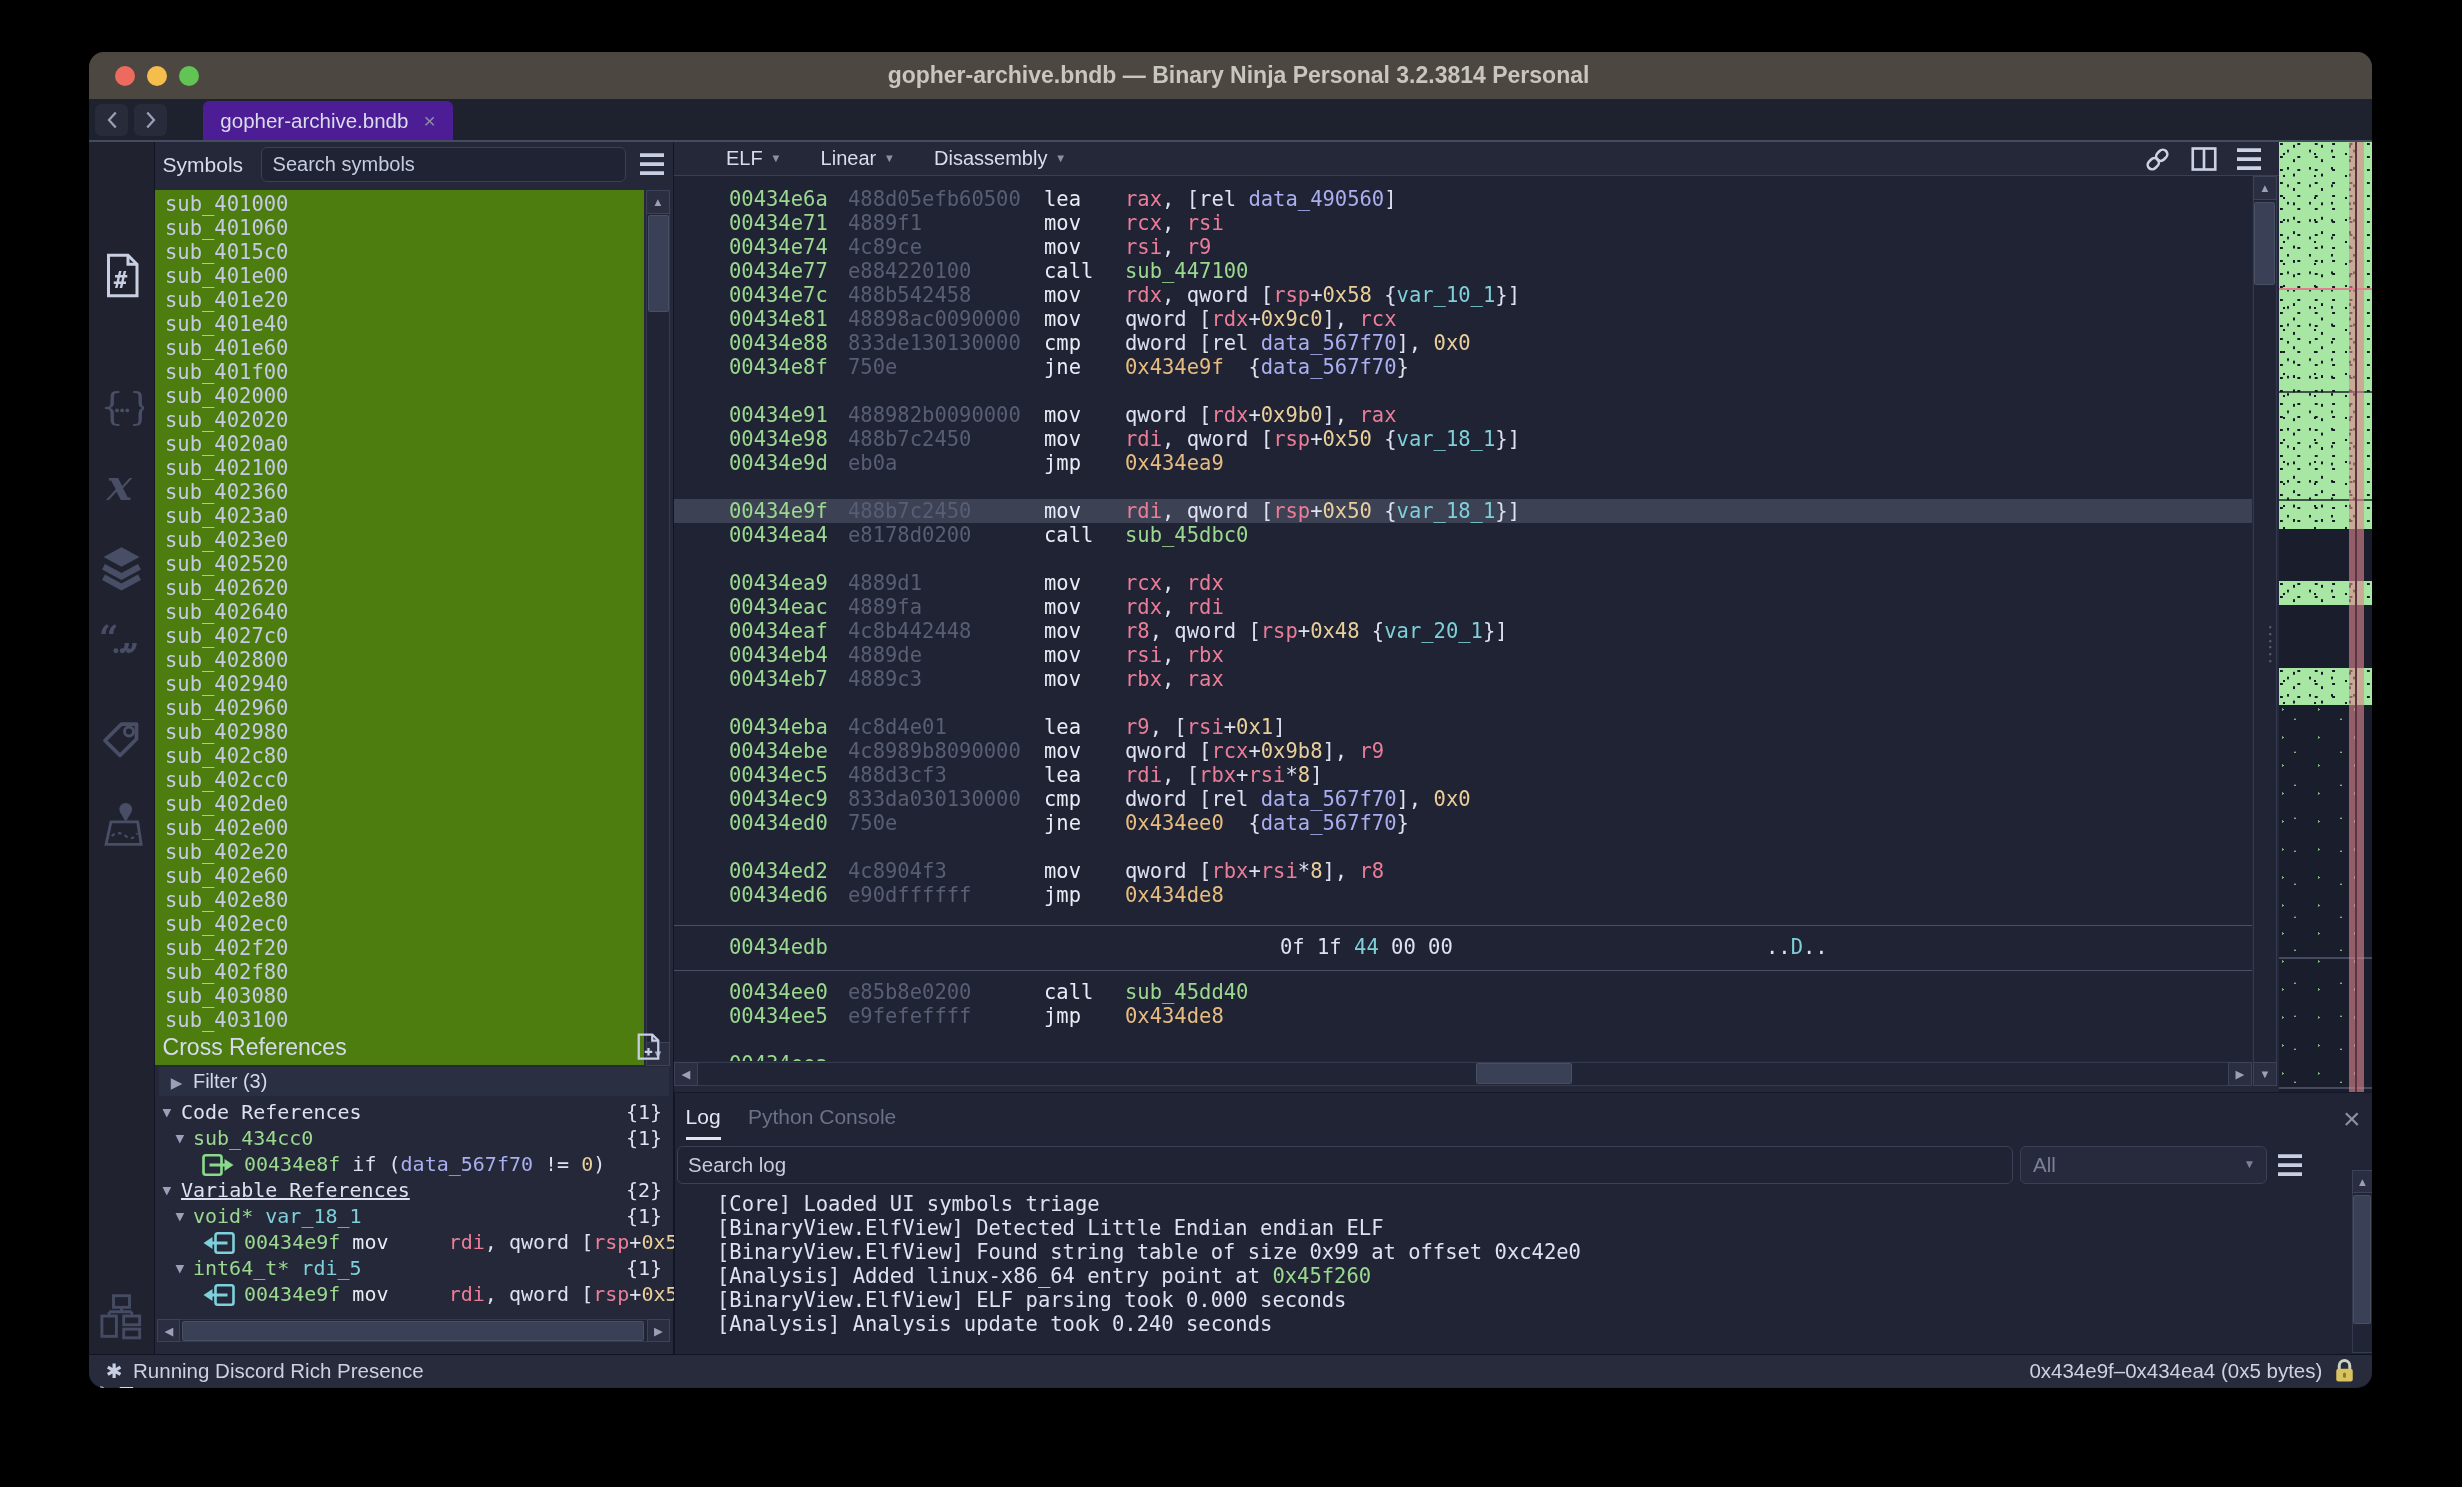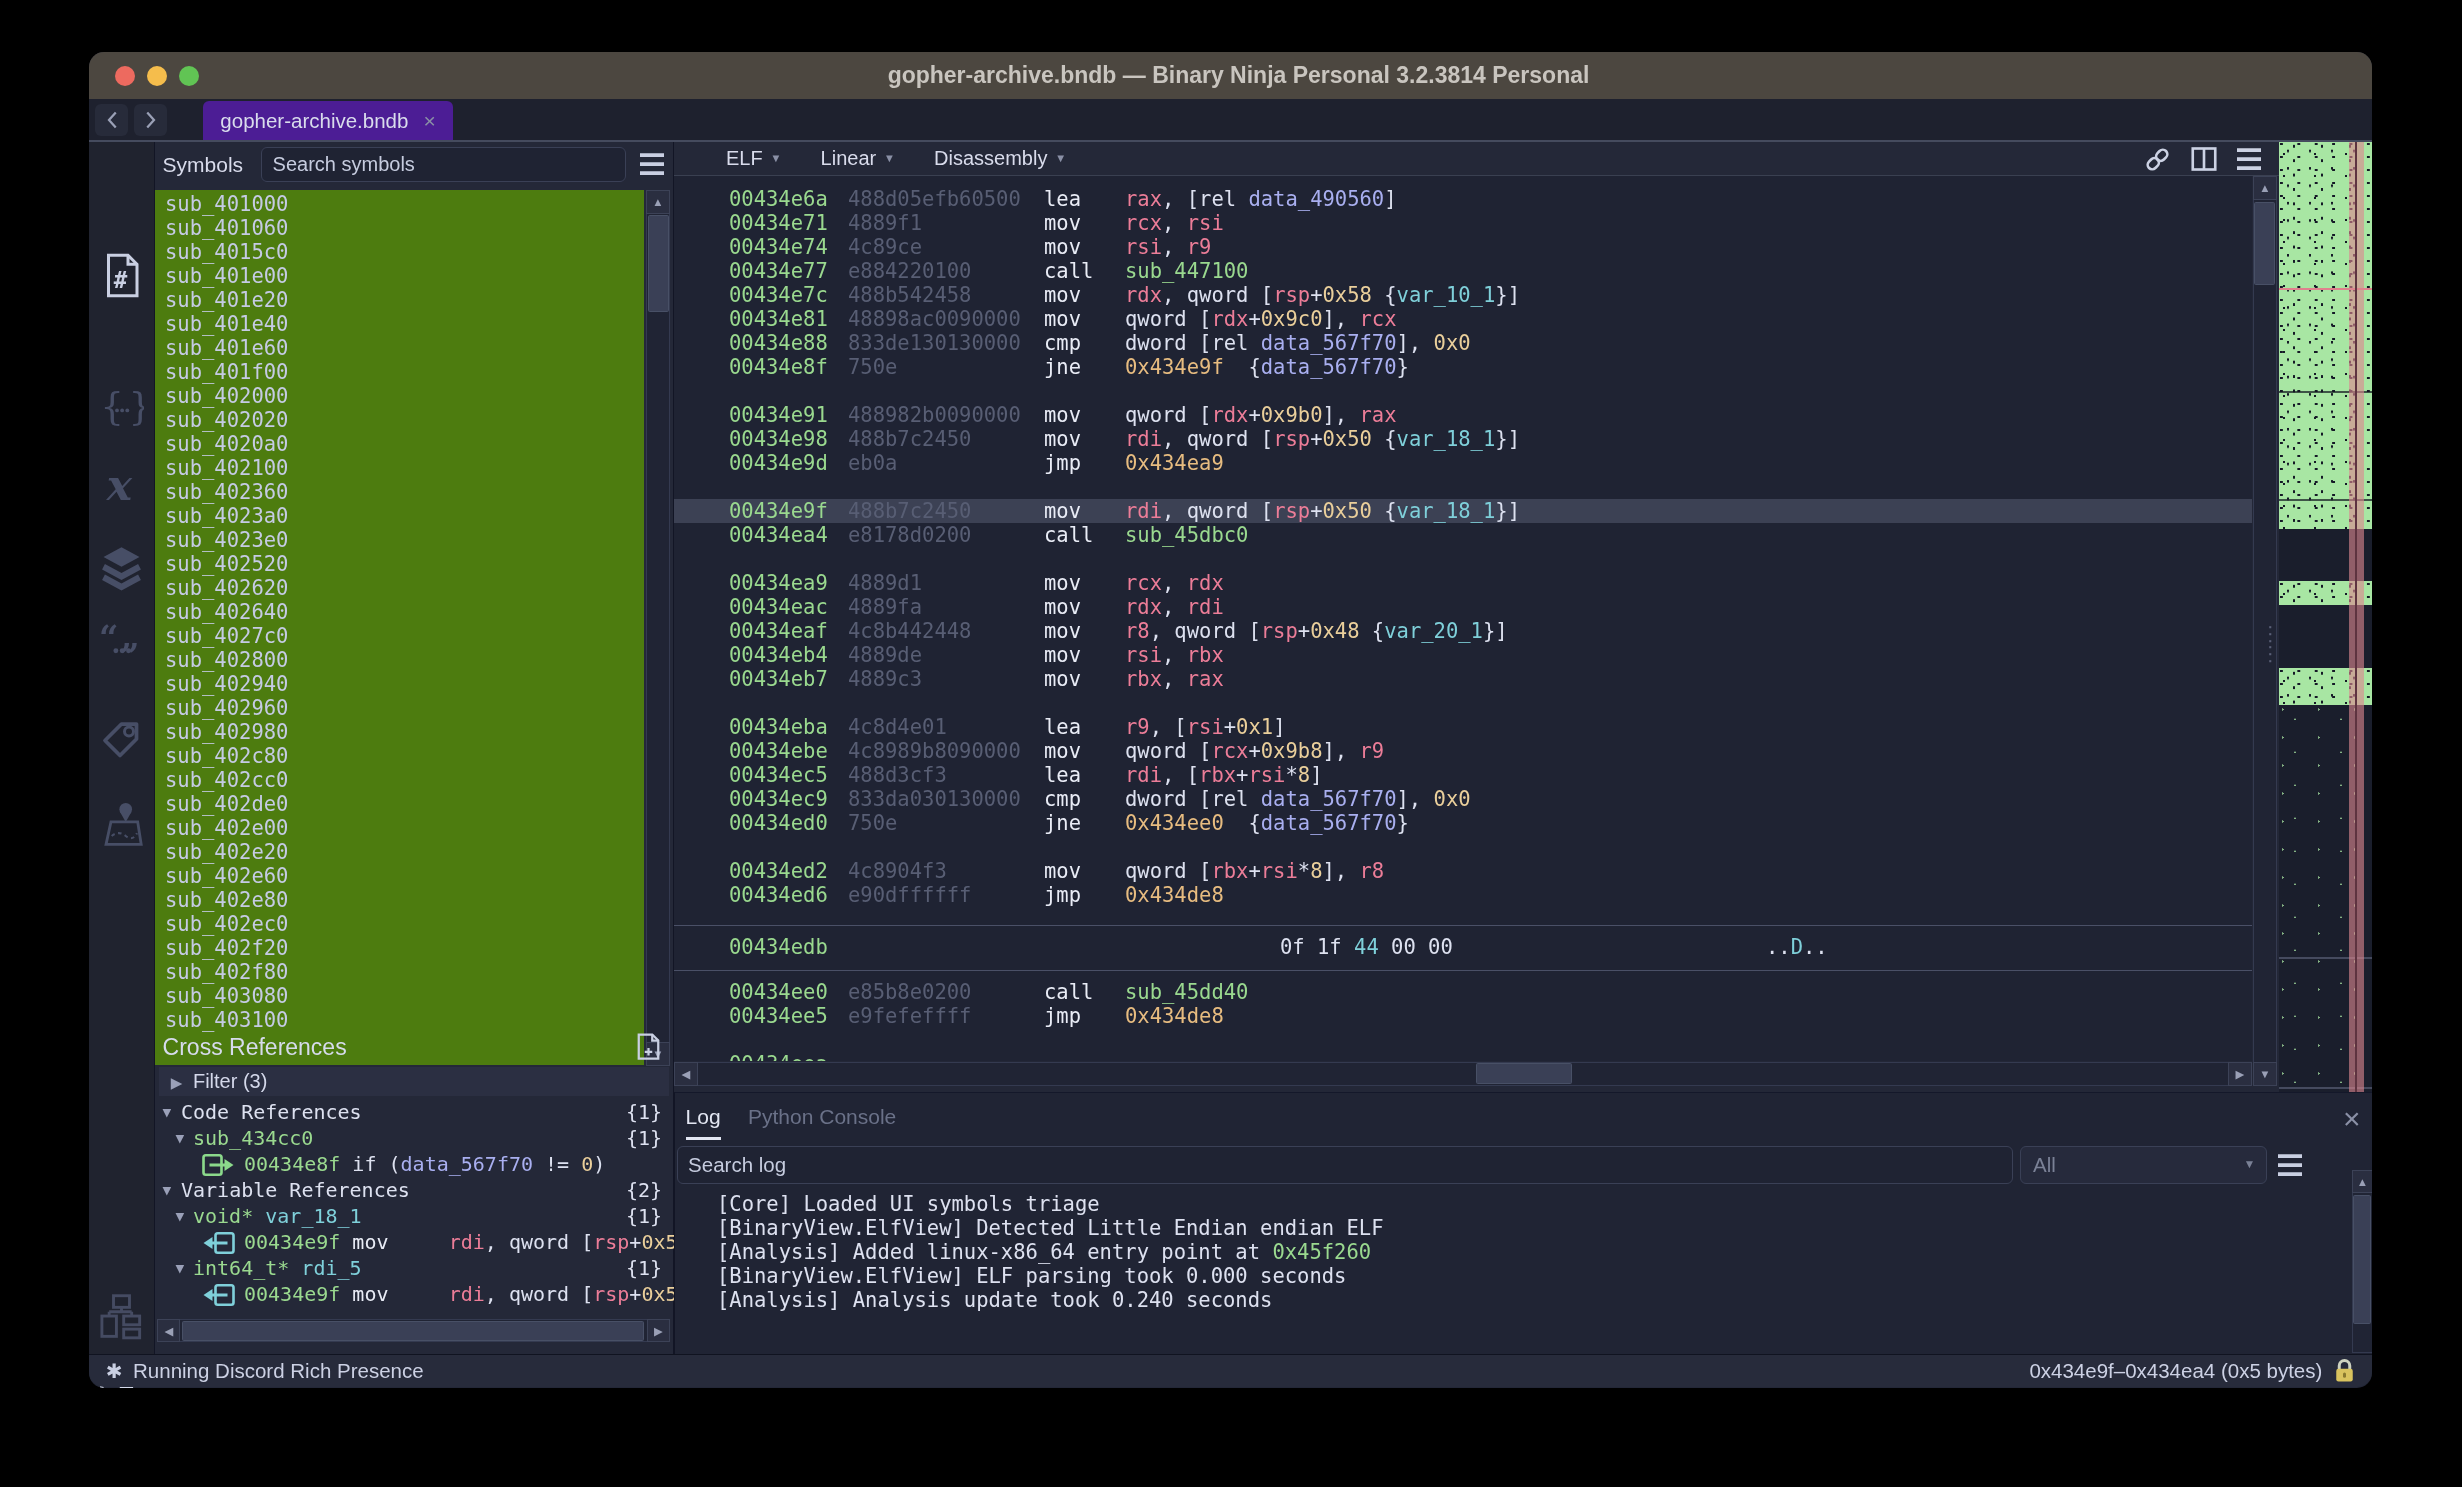--- a/index.html
+++ b/index.html
@@ -299,21 +299,21 @@
       </svg>
     <div class="xrfilter"><span class="caret">▶</span><span>Filter (3)</span></div>
     <div id="xreflist">
         <div class="xref-row"><span class="xref-caret" style="left: 7.6px;">▼</span><span style="margin-left: 26px; text-align: right;"><span class="tk-w">Code References</span></span><span class="xref-count">{1}</span></div>
         <div class="xref-row"><span class="xref-caret" style="left: 20.5px;">▼</span><span style="margin-left: 38px;"><span class="tk-sym">sub_434cc0</span></span><span class="xref-count">{1}</span></div>
         <div class="xref-row"><span class="xref-icon" style="left: 47px;"><svg width="33" height="24" viewBox="0 0 44 32">
               <rect x="2" y="3" width="24" height="26" rx="3" stroke="#8bd98b" stroke-width="3.5" fill="none"></rect>
               <path d="M10 16 h24" stroke="#8bd98b" stroke-width="4"></path>
               <path d="M30 8 l12 8 -12 8 z" fill="#8bd98b"></path>
             </svg></span><span style="margin-left: 89px;"><span class="tk-sym">00434e8f</span><span class="tk-w"> if (</span><span class="tk-dat">data_567f70</span><span class="tk-w"> != </span><span class="tk-num">0</span><span class="tk-w">)</span></span></div>
-        <div class="xref-row"><span class="xref-caret" style="left: 7.6px;">▼</span><span style="margin-left: 26px;"><span class="tk-w">Variable References</span></span><span class="xref-count">{2}</span></div>
+        <div class="xref-row"><span class="xref-caret" style="left: 7.6px;">▼</span><span style="margin-left: 26px; text-decoration: underline;"><span class="tk-w">Variable References</span></span><span class="xref-count">{2}</span></div>
         <div class="xref-row"><span class="xref-caret" style="left: 20.5px;">▼</span><span style="margin-left: 38px;"><span class="tk-sym">void*</span><span class="tk-var"> var_18_1</span></span><span class="xref-count">{1}</span></div>
         <div class="xref-row"><span class="xref-icon" style="left: 47px;"><svg width="33" height="24" viewBox="0 0 44 32">
               <rect x="18" y="3" width="24" height="26" rx="3" stroke="#7fd0da" stroke-width="3.5" fill="none"></rect>
               <path d="M34 16 h-24" stroke="#7fd0da" stroke-width="4"></path>
               <path d="M14 8 l-12 8 12 8 z" fill="#7fd0da"></path>
             </svg></span><span style="margin-left: 89px;"><span class="tk-sym">00434e9f</span><span class="tk-mn"> mov</span><span class="tk-w">     </span><span class="tk-reg">rdi</span><span class="tk-w">, qword [</span><span class="tk-reg">rsp</span><span class="tk-w">+</span><span class="tk-num">0x50</span></span></div>
         <div class="xref-row"><span class="xref-caret" style="left: 20.5px;">▼</span><span style="margin-left: 38px;"><span class="tk-sym">int64_t*</span><span class="tk-var"> rdi_5</span></span><span class="xref-count">{1}</span></div>
         <div class="xref-row"><span class="xref-icon" style="left: 47px;"><svg width="33" height="24" viewBox="0 0 44 32">
               <rect x="18" y="3" width="24" height="26" rx="3" stroke="#7fd0da" stroke-width="3.5" fill="none"></rect>
               <path d="M34 16 h-24" stroke="#7fd0da" stroke-width="4"></path>
@@ -436,20 +436,21 @@
       <span class="dn">▼</span>
     </div>
     <svg style="position:absolute;left:1603px;top:61px" width="24" height="23" viewBox="0 0 32 30">
         <rect y="0" width="32" height="5" fill="#c9cfe2"></rect>
         <rect y="12" width="32" height="5" fill="#c9cfe2"></rect>
         <rect y="24" width="32" height="5" fill="#c9cfe2"></rect>
       </svg>
     <div id="loglines">
         <div class="log-line"><span class="tk-w">[Core] Loaded UI symbols triage</span></div>
         <div class="log-line"><span class="tk-w">[BinaryView.ElfView] Detected Little Endian endian ELF</span></div>
+        <div class="log-line"><span class="tk-w">[BinaryView.ElfView] Found string table of size 0x99 at offset 0xc42e0</span></div>
         <div class="log-line"><span class="tk-w">[Analysis] Added linux-x86_64 entry point at </span><span class="tk-sym">0x45f260</span></div>
         <div class="log-line"><span class="tk-w">[BinaryView.ElfView] ELF parsing took 0.000 seconds</span></div>
         <div class="log-line"><span class="tk-w">[Analysis] Analysis update took 0.240 seconds</span></div>
       </div>
     <div class="sb-track" style="left:1677px;top:77px;width:21px;height:183px"></div>
     <div class="sb-btn" style="left:1677px;top:77px;width:21px;height:23px">▲</div>
     <div class="sb-thumb" style="left:1678px;top:102px;width:18px;height:129px"></div>
   </div>
 
   <div id="statusbar">

